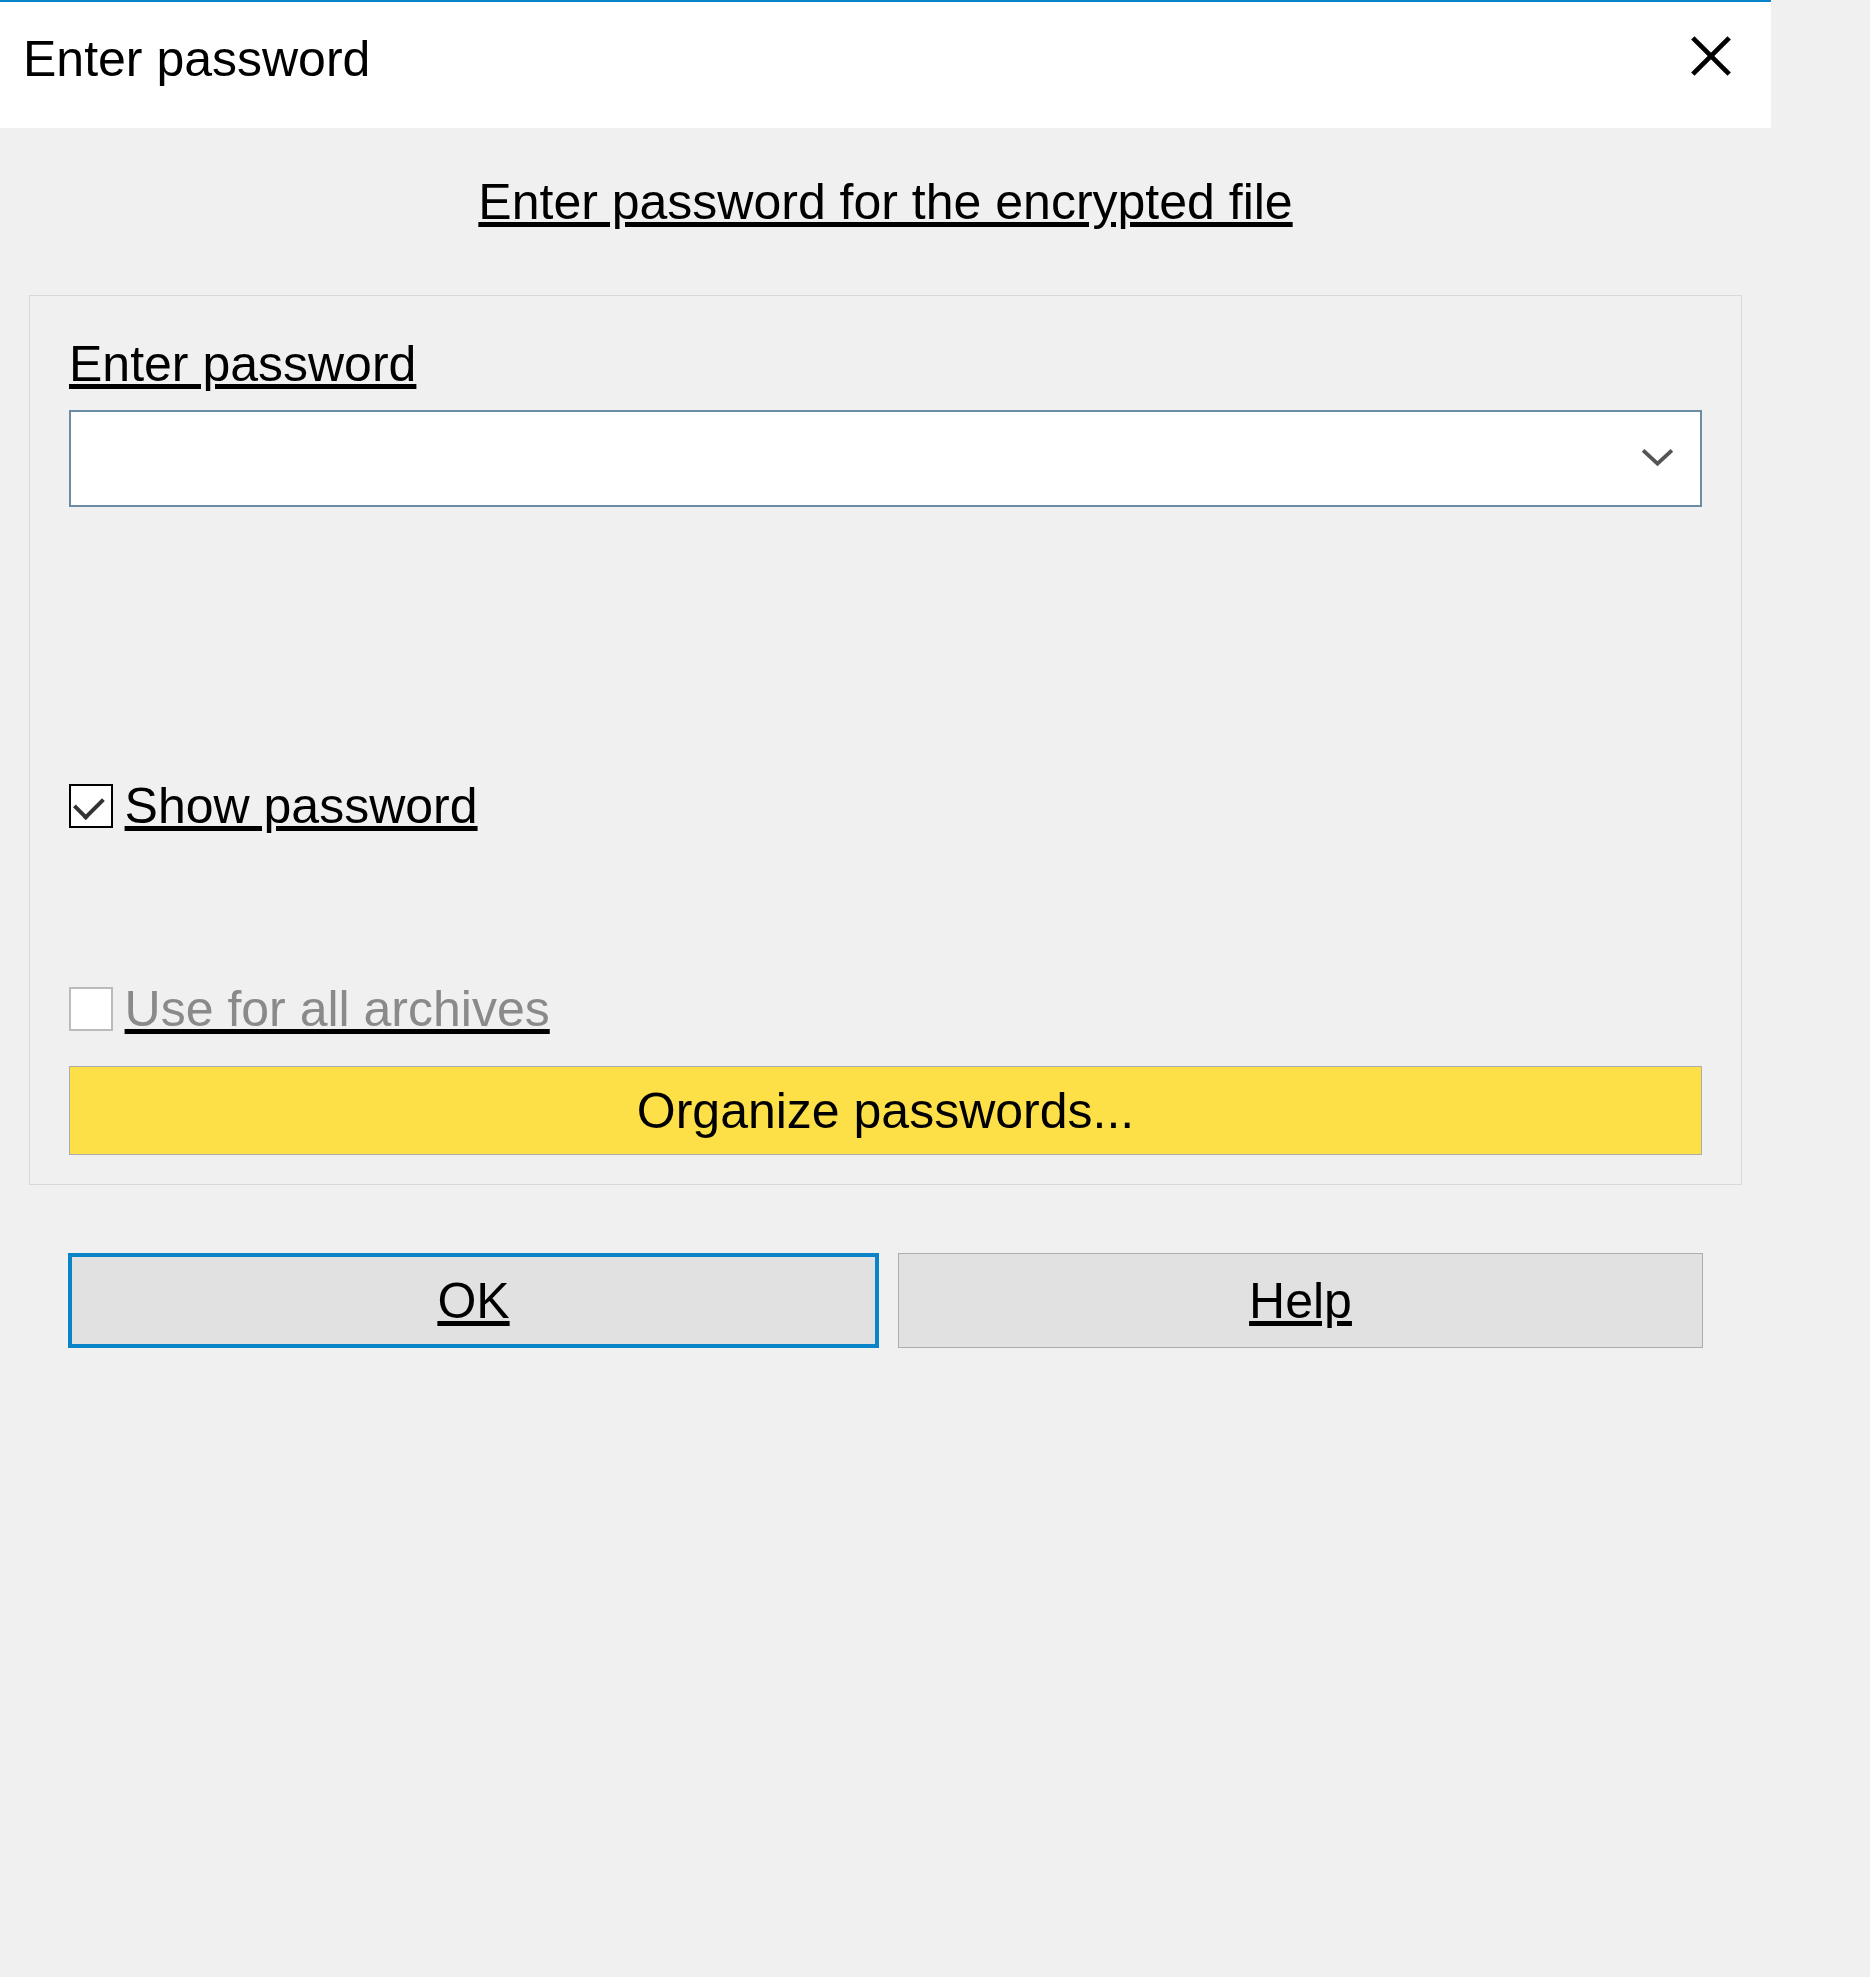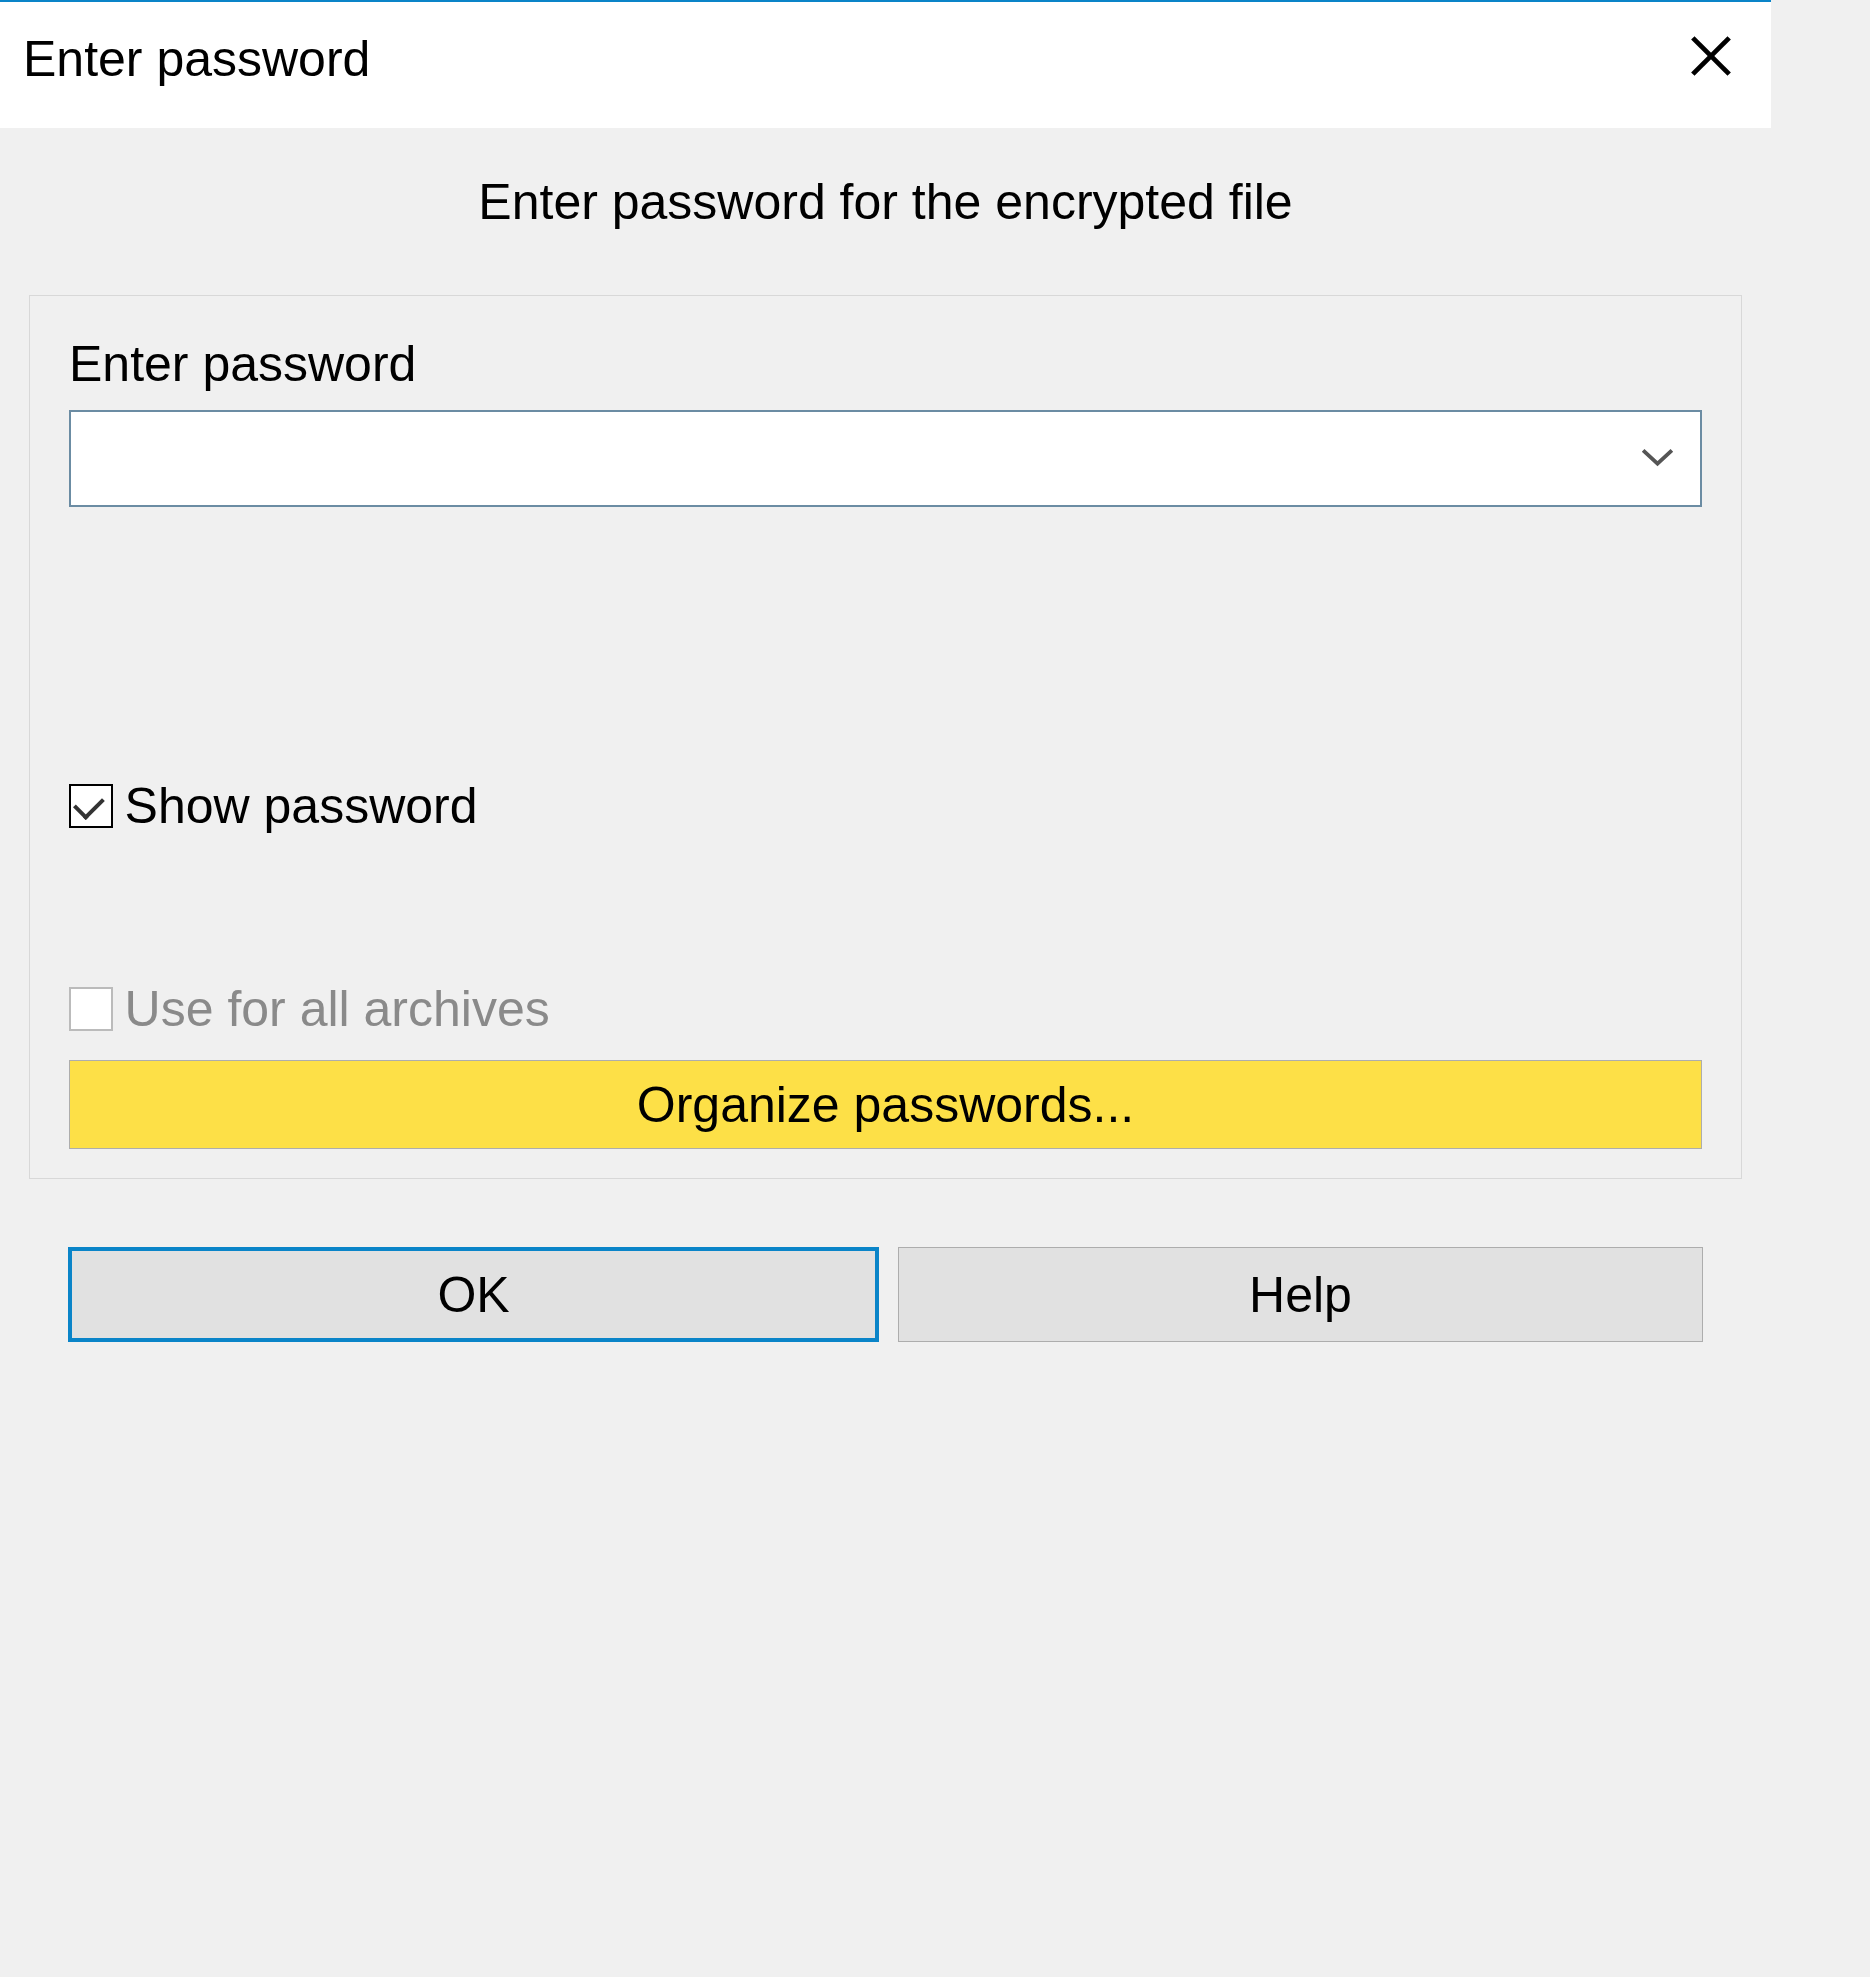--- a/index.html
+++ b/index.html
@@ -34,20 +34,21 @@
     .close-button {
       font-size: 54px;
       color: #000;
       cursor: pointer;
       padding: 7.7px 15.4px;
       font-weight: 300;
       line-height: 1;
     }
     .content {
       padding: 39px 29px 29px 29px;
+      text-decoration: underline;
     }
     .prompt {
       text-align: center;
       font-size: 50px;
       color: #000;
       line-height: 1.4;
       margin-bottom: 58px;
     }
     .prompt-line {
       display: block;
@@ -123,21 +124,21 @@
     }
     .checkbox-label {
       font-size: 50px;
       color: #000;
     }
     .checkbox-label.disabled {
       color: #8a8a8a;
     }
     .checkbox-row.second {
       margin-top: 145px;
-      margin-bottom: 22px;
+      margin-bottom: 28px;
     }
     .organize-button {
       width: 100%;
       height: 89px;
       background: #fde047;
       border: 1.9px solid #adadad;
       font-size: 50px;
       color: #000;
       cursor: pointer;
       font-family: inherit;

